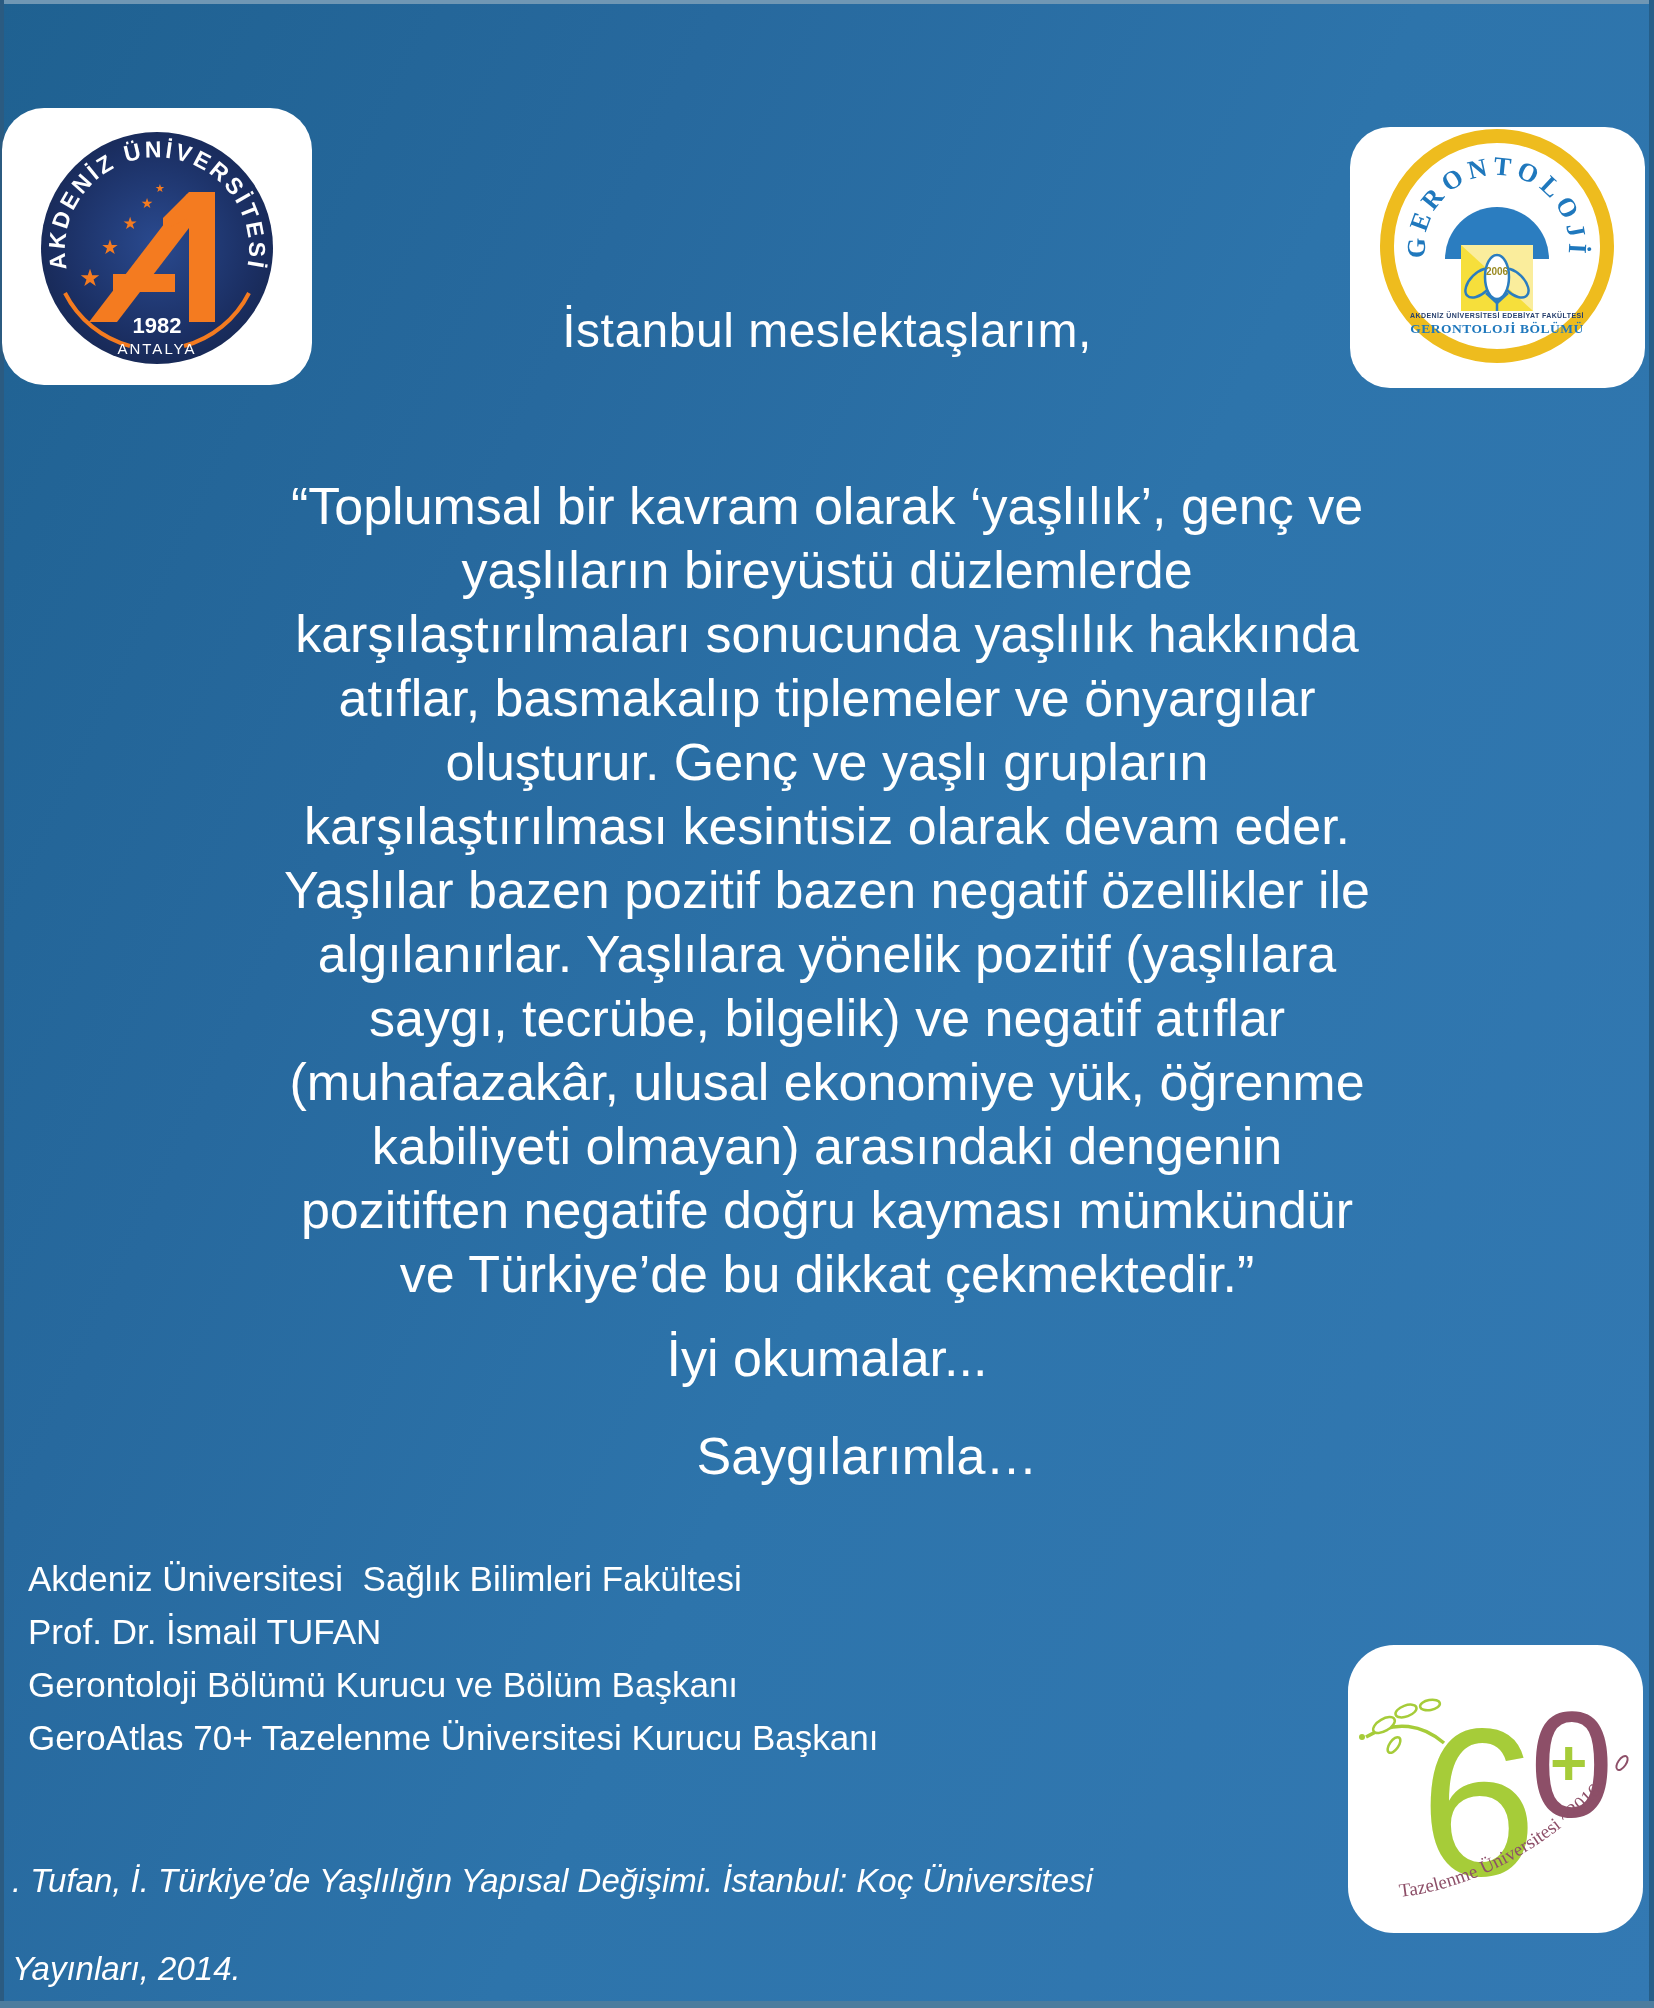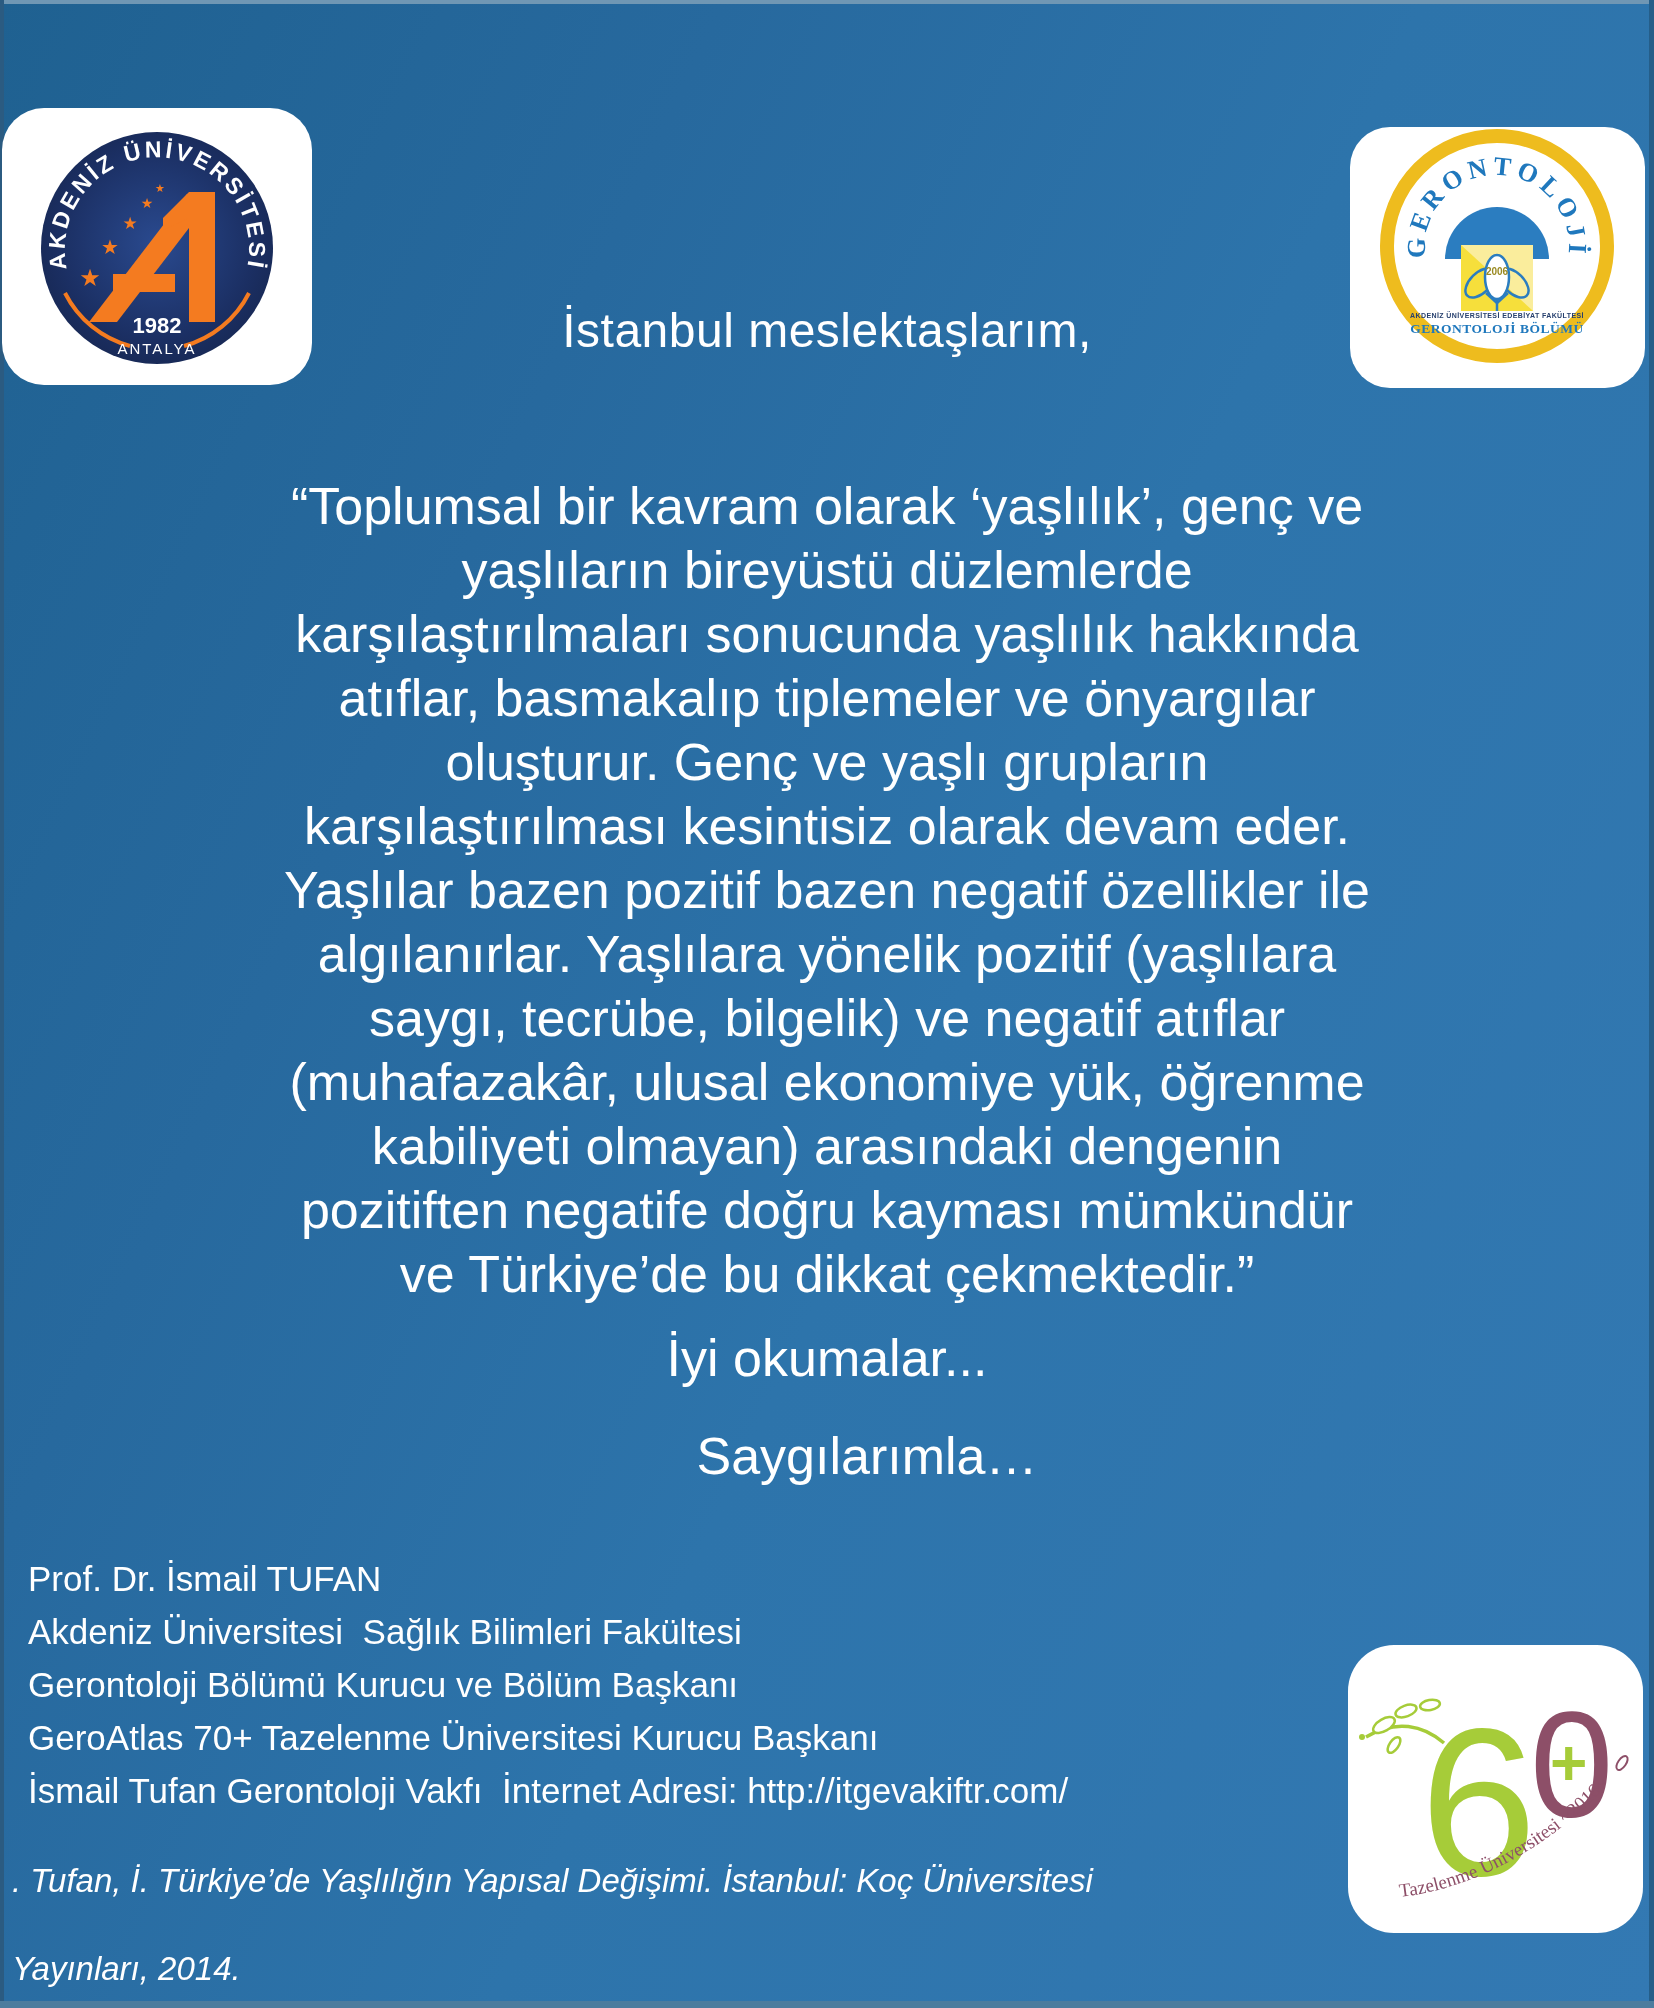--- a/index.html
+++ b/index.html
@@ -131,25 +131,24 @@
 saygı, tecrübe, bilgelik) ve negatif atıflar
 (muhafazakâr, ulusal ekonomiye yük, öğrenme
 kabiliyeti olmayan) arasındaki dengenin
 pozitiften negatife doğru kayması mümkündür
 ve Türkiye’de bu dikkat çekmektedir.”</div>
 
   <div class="closing closing-1">İyi okumalar...</div>
   <div class="closing closing-2">Saygılarımla…</div>
 
   <div class="signature">
+    <div>Akdeniz Üniversitesi  Sağlık Bilimleri Fakültesi</div>
     <div>Prof. Dr. İsmail TUFAN</div>
-    <div>Akdeniz Üniversitesi  Sağlık Bilimleri Fakültesi</div>
     <div>Gerontoloji Bölümü Kurucu ve Bölüm Başkanı</div>
     <div>GeroAtlas 70+ Tazelenme Üniversitesi Kurucu Başkanı</div>
-    <div>İsmail Tufan Gerontoloji Vakfı  İnternet Adresi: http://itgevakiftr.com/</div>
   </div>
 
   <div class="citation citation-1">. Tufan, İ. Türkiye’de Yaşlılığın Yapısal Değişimi. İstanbul: Koç Üniversitesi</div>
   <div class="citation citation-2">Yayınları, 2014.</div>
 
   <div class="logo-card card-tazelenme">
     <svg width="295" height="288" viewBox="0 0 295 288">
 
       <g>
         <path d="M 96 98 C 75 80, 48 74, 18 92" stroke="#a6cc39" stroke-width="3.5" fill="none"></path>

